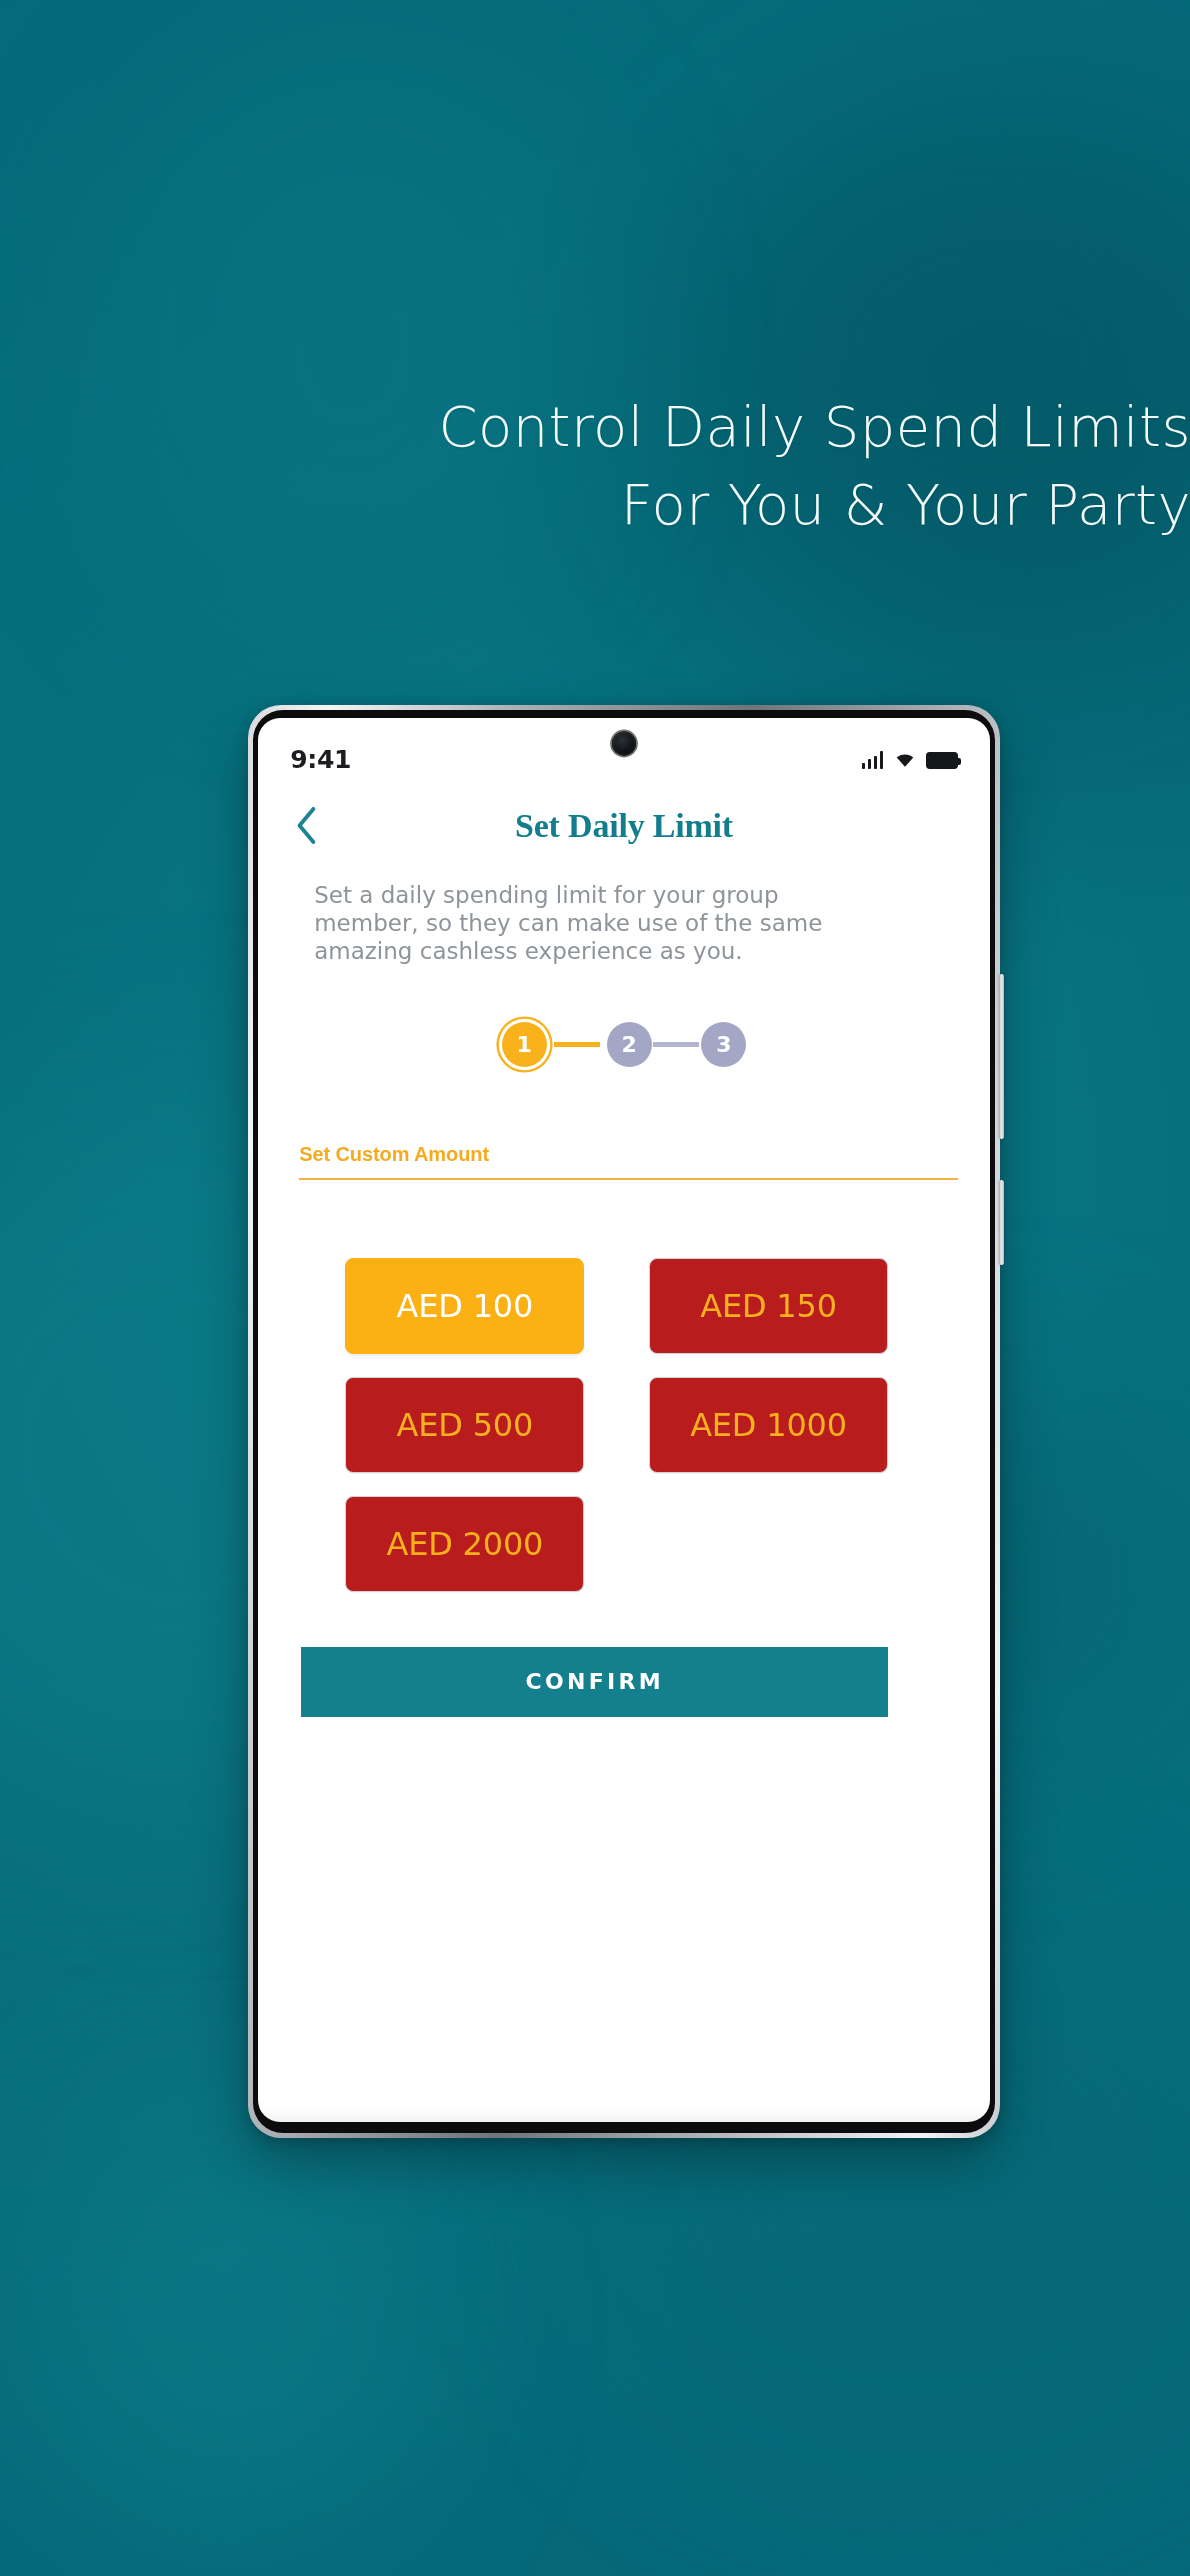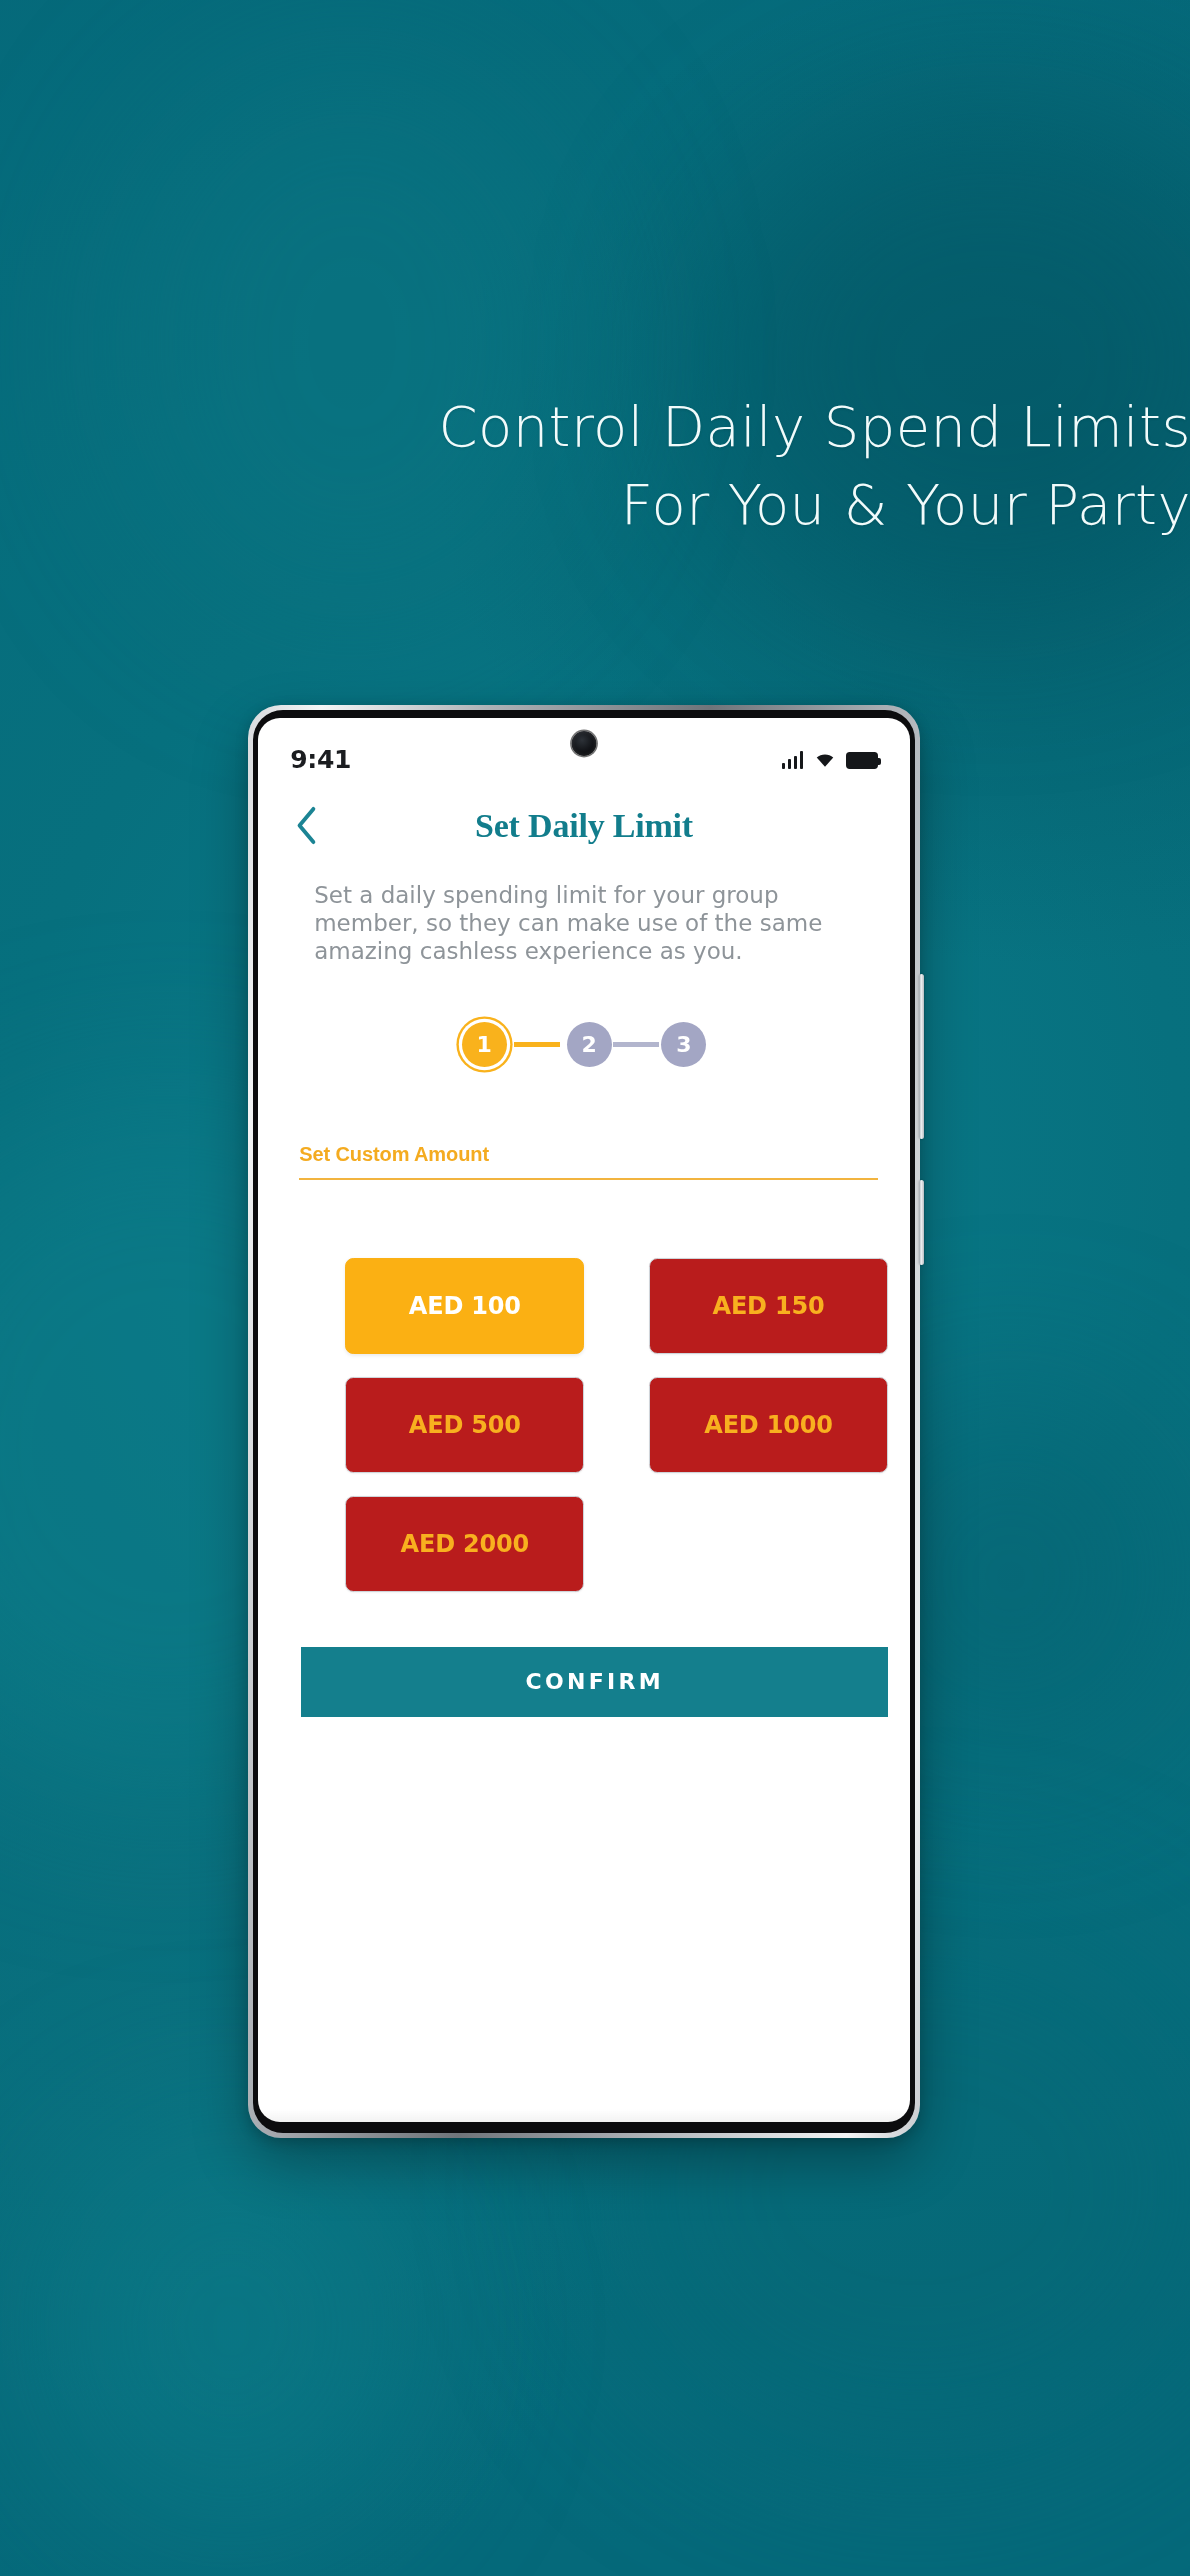--- a/index.html
+++ b/index.html
@@ -47,21 +47,21 @@
     letter-spacing: 0.4px;
     font-family: "DejaVu Sans", sans-serif;
     text-shadow: 0 0.9px 2.8px rgba(0,0,0,0.12);
   }
   #headline .hl-line { display: block; white-space: nowrap; text-align: right; }
 
   
   #phone {
     position: absolute;
     left: 248px; top: 705px;
-    width: 672px; height: 1433px;
+    width: 752px; height: 1433px;
     border-radius: 33px;
     background: linear-gradient(100deg,#d8dadd 0%, #f4f5f6 8%, #aeb2b7 26%, #6f747a 50%, #b9bdc2 74%, #f2f3f4 92%, #c9ccd0 100%);
     box-shadow: 0 24px 56px rgba(0,0,0,0.30), 0 3.7px 13px rgba(0,0,0,0.18);
     padding: 4.6px;
   }
   #phone-bezel {
     position: relative;
     width: 100%; height: 100%;
     border-radius: 30px;
     background: #0c0c0e;
@@ -237,22 +237,22 @@
     left: 43px; top: 540px;
     width: 587px;
     display: grid;
     grid-template-columns: 1fr 1fr;
     gap: 23px 20.4px;
   }
   .amount-btn {
     height: 96px;
     border-radius: 8.3px;
     display: flex; align-items: center; justify-content: center;
-    font-size: 24px;
-    font-weight: 700;
+    font-size: 32px;
+    font-weight: 400;
     letter-spacing: -0.2px;
     cursor: pointer;
     font-family: "DejaVu Sans", sans-serif;
     margin-left: 44px;
   }
   .amount-btn.unselected {
     background: #b91c1c;
     border: 1.5px solid #cfd4d9;
     color: #f8b01f;
     box-shadow: 0 0.9px 1.9px rgba(0,0,0,0.05);

